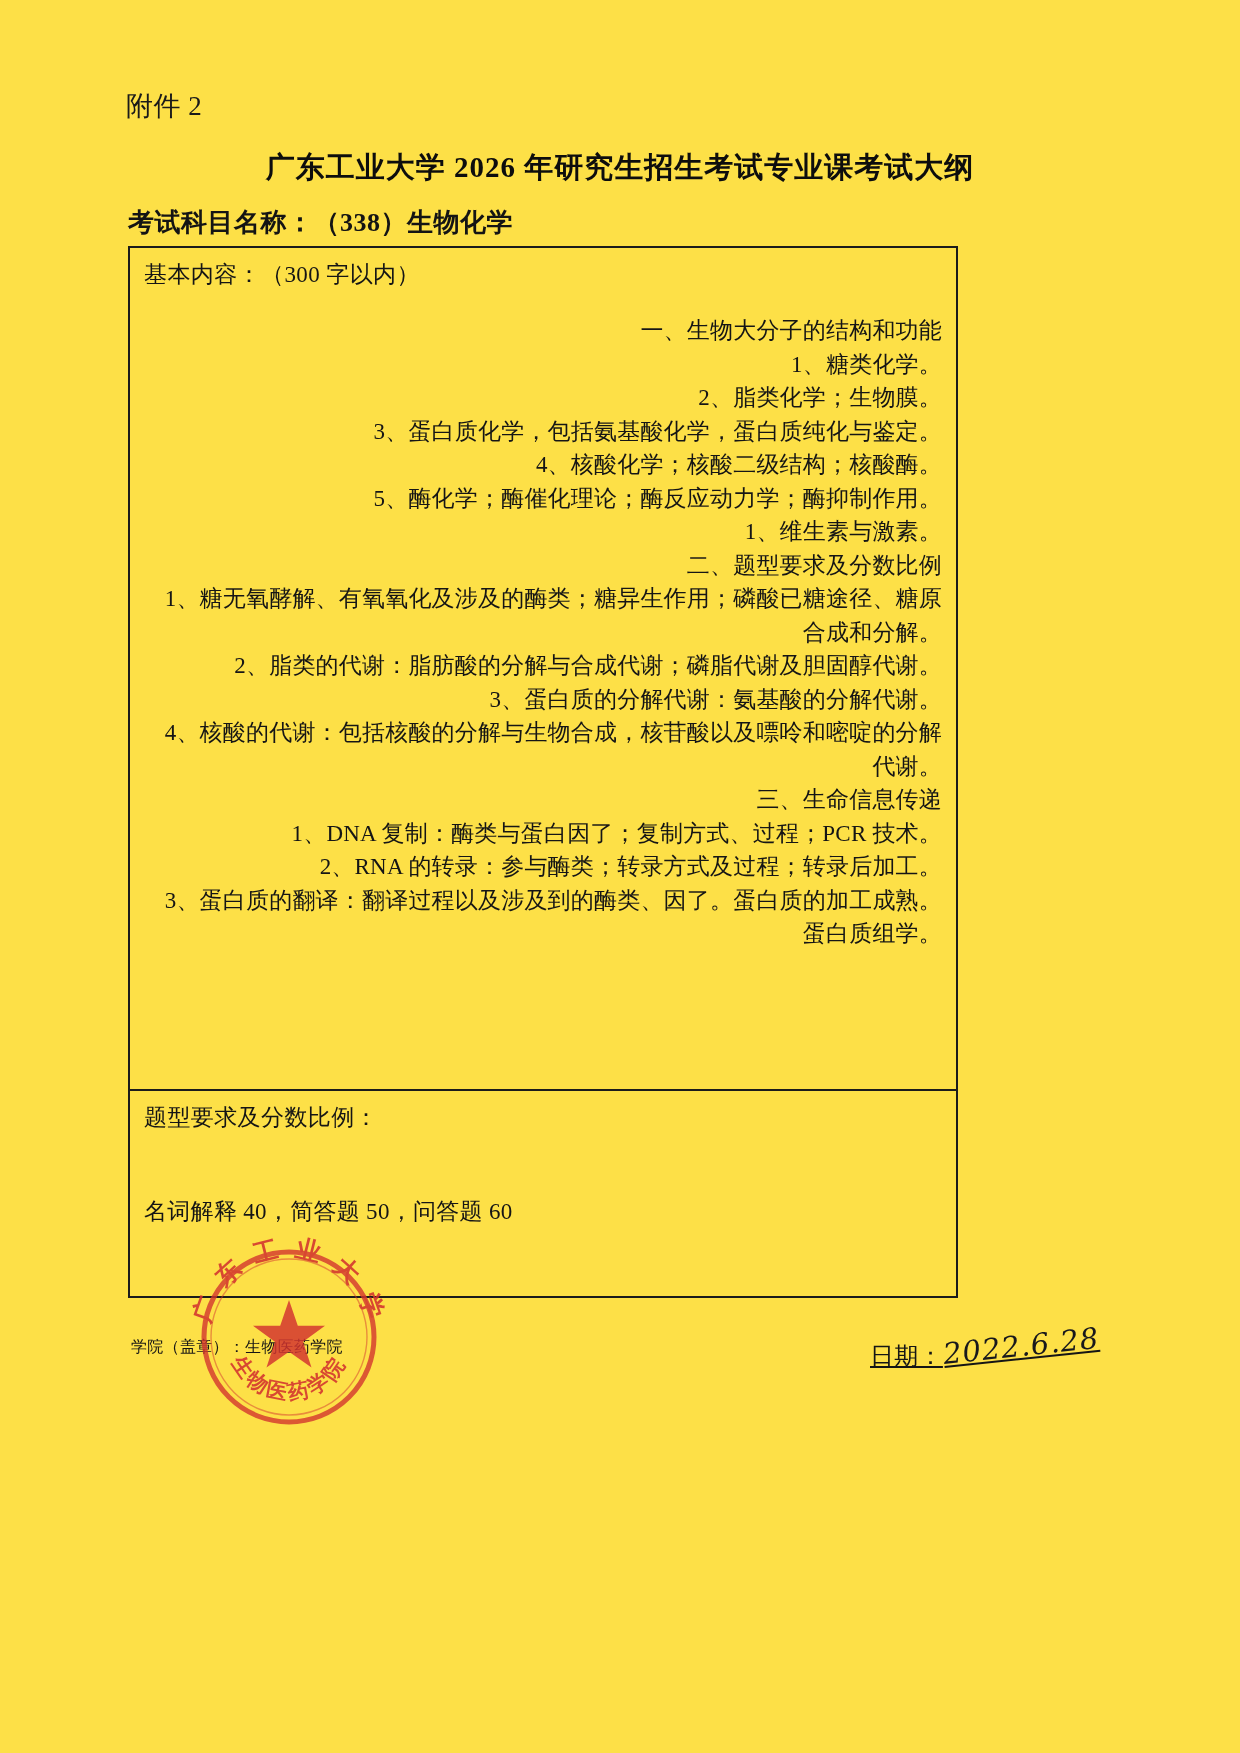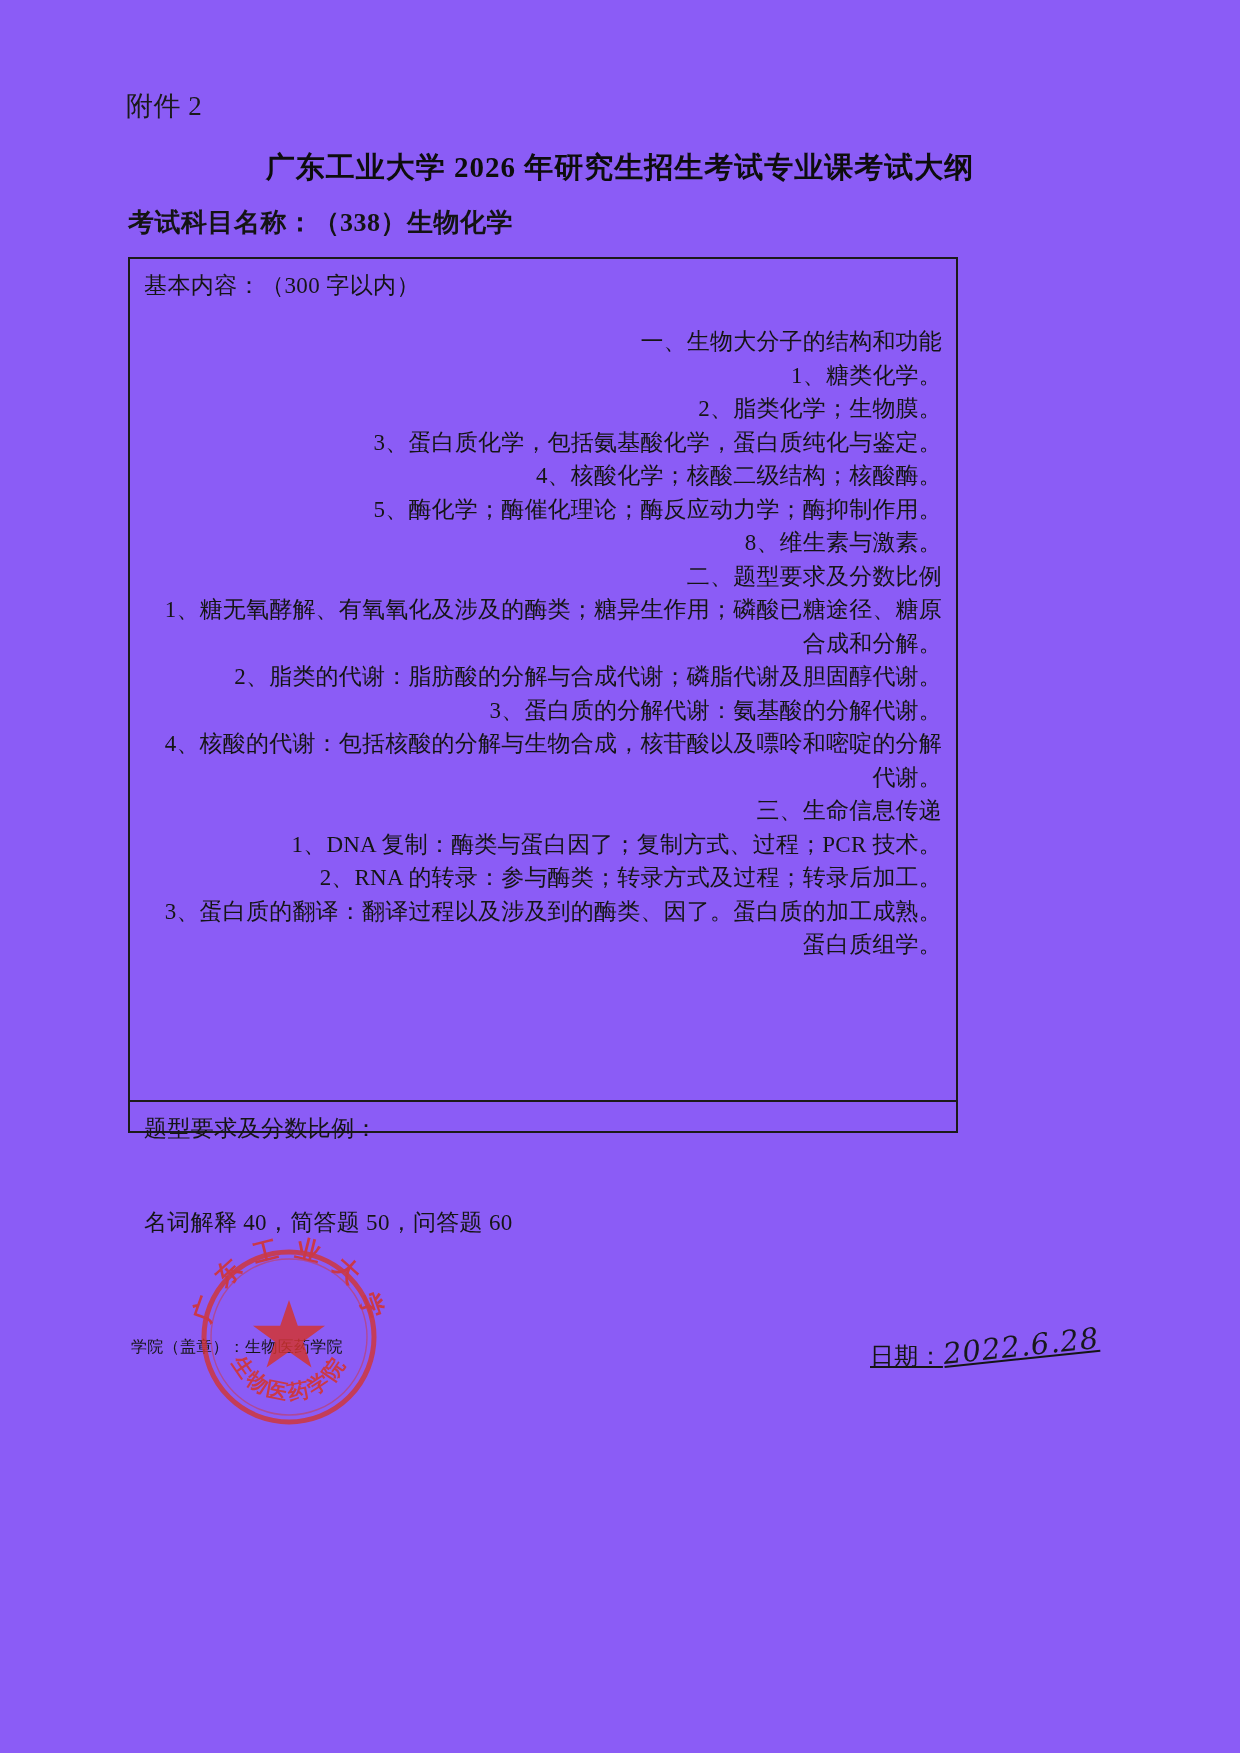--- a/index.html
+++ b/index.html
@@ -12,21 +12,21 @@
     background: #ffffff;
     font-family: "Liberation Serif", "DejaVu Serif", serif;
     color: #111111;
     position: relative;
     overflow: hidden;
   }
 
   .page {
     position: absolute;
     inset: 0;
-    background: #8b5cf6;
+    background: #fde047;
   }
 
   
   .attach-label {
     position: absolute;
     left: 126px;
     top: 88px;
     font-size: 27px;
     letter-spacing: 0.5px;
     color: #1a1a1a;
@@ -53,23 +53,23 @@
     font-size: 26px;
     letter-spacing: 0.5px;
     color: #141414;
     font-weight: bold;
   }
 
   
   .outline-box {
     position: absolute;
     left: 128px;
-    top: 257px;
+    top: 246px;
     width: 830px;
-    height: 876px;
+    height: 1052px;
     border: 2px solid #1b1b1b;
     box-sizing: border-box;
   }
 
   .content-cell {
     position: relative;
     height: 843px;
     border-bottom: 2px solid #1b1b1b;
     box-sizing: border-box;
     padding: 10px 14px 0 14px;
@@ -190,21 +190,21 @@
 
     <div class="content-cell">
       <div class="cell-heading">基本内容：（300 字以内）</div>
       <div id="content-lines">
           <div class="body-line">一、生物大分子的结构和功能</div>
           <div class="body-line">1、糖类化学。</div>
           <div class="body-line">2、脂类化学；生物膜。</div>
           <div class="body-line">3、蛋白质化学，包括氨基酸化学，蛋白质纯化与鉴定。</div>
           <div class="body-line">4、核酸化学；核酸二级结构；核酸酶。</div>
           <div class="body-line">5、酶化学；酶催化理论；酶反应动力学；酶抑制作用。</div>
-          <div class="body-line">8、维生素与激素。</div>
+          <div class="body-line">1、维生素与激素。</div>
           <div class="body-line">二、题型要求及分数比例</div>
           <div class="body-line wrap">1、糖无氧酵解、有氧氧化及涉及的酶类；糖异生作用；磷酸已糖途径、糖原合成和分解。</div>
           <div class="body-line wrap">2、脂类的代谢：脂肪酸的分解与合成代谢；磷脂代谢及胆固醇代谢。</div>
           <div class="body-line">3、蛋白质的分解代谢：氨基酸的分解代谢。</div>
           <div class="body-line wrap">4、核酸的代谢：包括核酸的分解与生物合成，核苷酸以及嘌呤和嘧啶的分解代谢。</div>
           <div class="body-line">三、生命信息传递</div>
           <div class="body-line wrap">1、DNA 复制：酶类与蛋白因了；复制方式、过程；PCR 技术。</div>
           <div class="body-line">2、RNA 的转录：参与酶类；转录方式及过程；转录后加工。</div>
           <div class="body-line wrap">3、蛋白质的翻译：翻译过程以及涉及到的酶类、因了。蛋白质的加工成熟。蛋白质组学。</div>
         </div>

